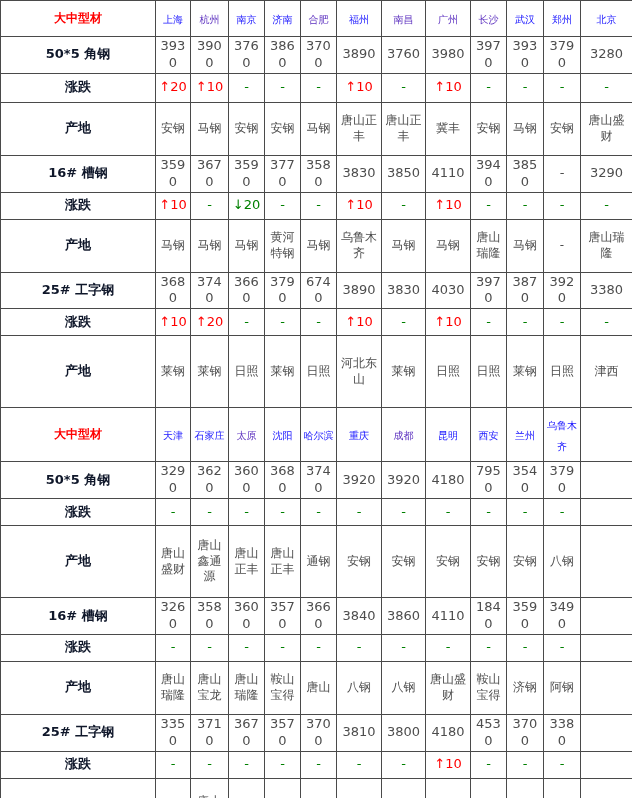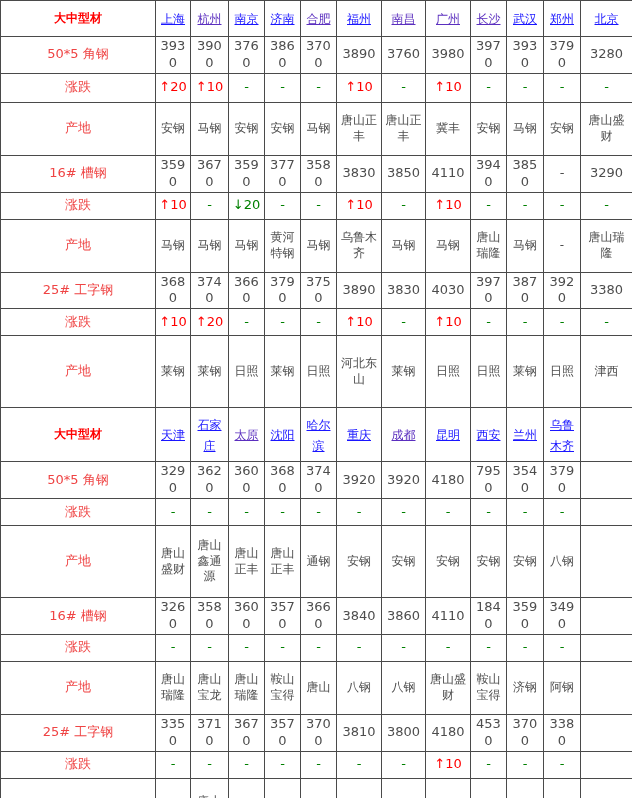--- a/index.html
+++ b/index.html
@@ -8,32 +8,31 @@
   table{border-collapse:collapse;width:632px;table-layout:fixed;background:#fff;}
   td{
     border:1px solid #4a4a4a;
     text-align:center;
     vertical-align:middle;
     padding:1px 2px;
     overflow:hidden;
     line-height:1.3;
     word-break:break-all;
   }
-  .row-label{font-weight:normal;color:#ef4444;font-size:13px;word-break:keep-all;}
+  .row-label{font-weight:bold;color:#0f172a;font-size:13px;word-break:keep-all;}
   .section-label{font-weight:bold;font-size:12px;color:var(--c-red,#ff0000);word-break:keep-all;}
   .price{color:#4d4d4d;font-size:13px;}
   .origin{color:#4d4d4d;font-size:12px;}
   .change{font-size:13px;color:#4d4d4d;}
   .up{color:var(--c-red,#ff0000);}
   .down{color:var(--c-green,#008000);margin-left:48px;}
   .dashg{color:var(--c-green,#008000);}
   .city{
     color:var(--c-link,#1a16ff);
-    text-decoration:underline;
-    font-size:12px;
+    font-size:10px;
     cursor:pointer;
   }
   .city.visited{color:var(--c-visited,#5b2fbf);}
 </style>
 </head>
 <body>
 
 <div id="wrap">
   <table id="price-table">
     <colgroup>
@@ -156,21 +155,21 @@
           <td class="origin">马钢</td>
           <td class="origin">-</td>
           <td class="origin">唐山瑞隆</td>
         </tr>
         <tr style="height: 27px;">
           <td class="row-label">25# 工字钢</td>
           <td class="price">3680</td>
           <td class="price">3740</td>
           <td class="price">3660</td>
           <td class="price">3790</td>
-          <td class="price">3750</td>
+          <td class="price">6740</td>
           <td class="price">3890</td>
           <td class="price">3830</td>
           <td class="price">4030</td>
           <td class="price">3970</td>
           <td class="price">3870</td>
           <td class="price">3920</td>
           <td class="price">3380</td>
         </tr>
         <tr style="height: 27px;">
           <td class="row-label">涨跌</td>

